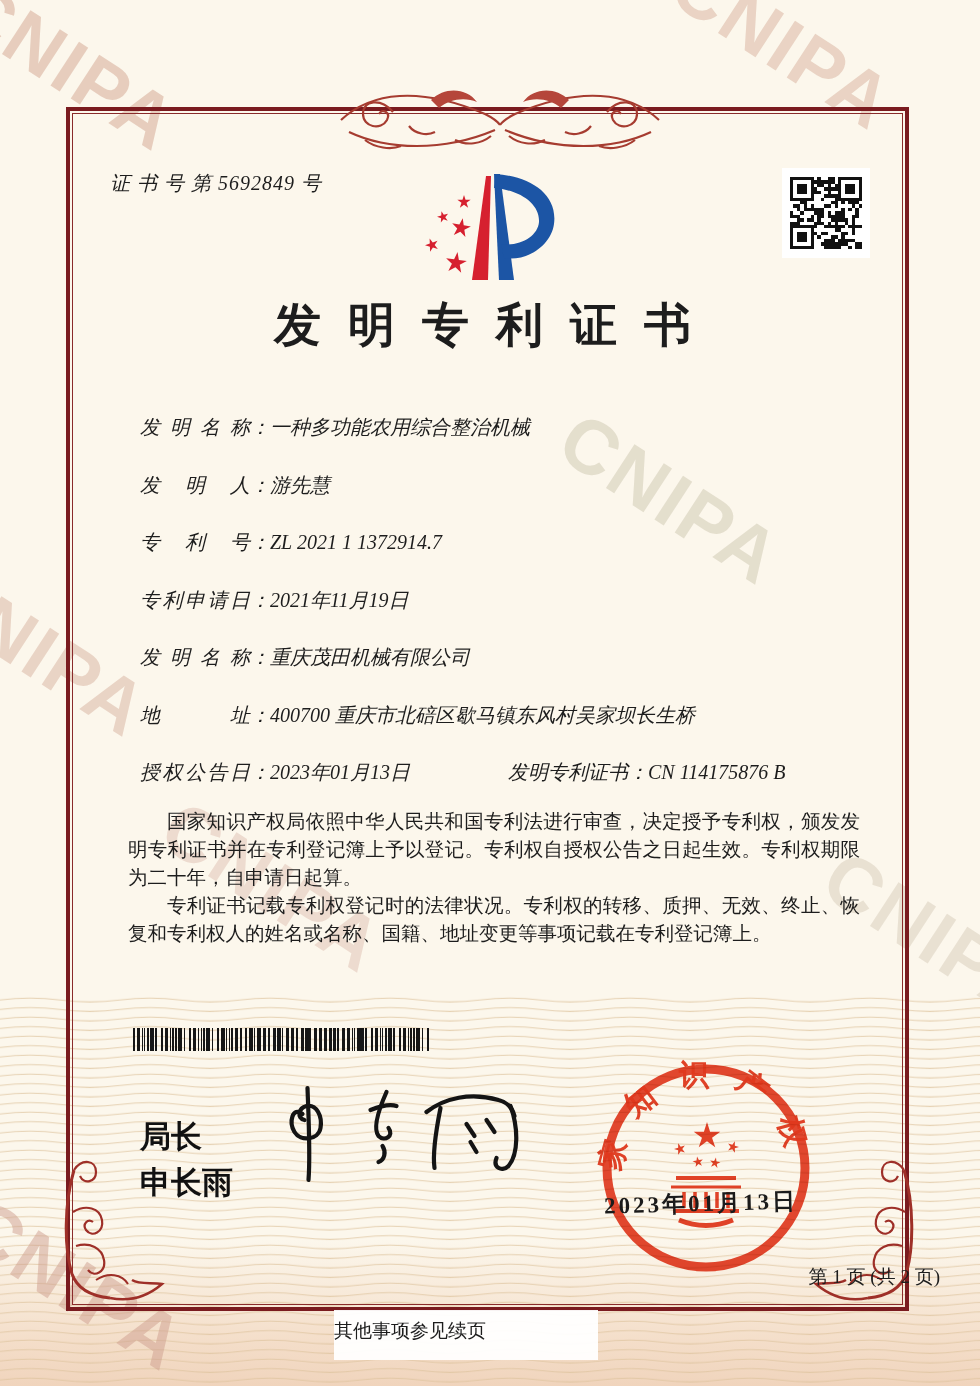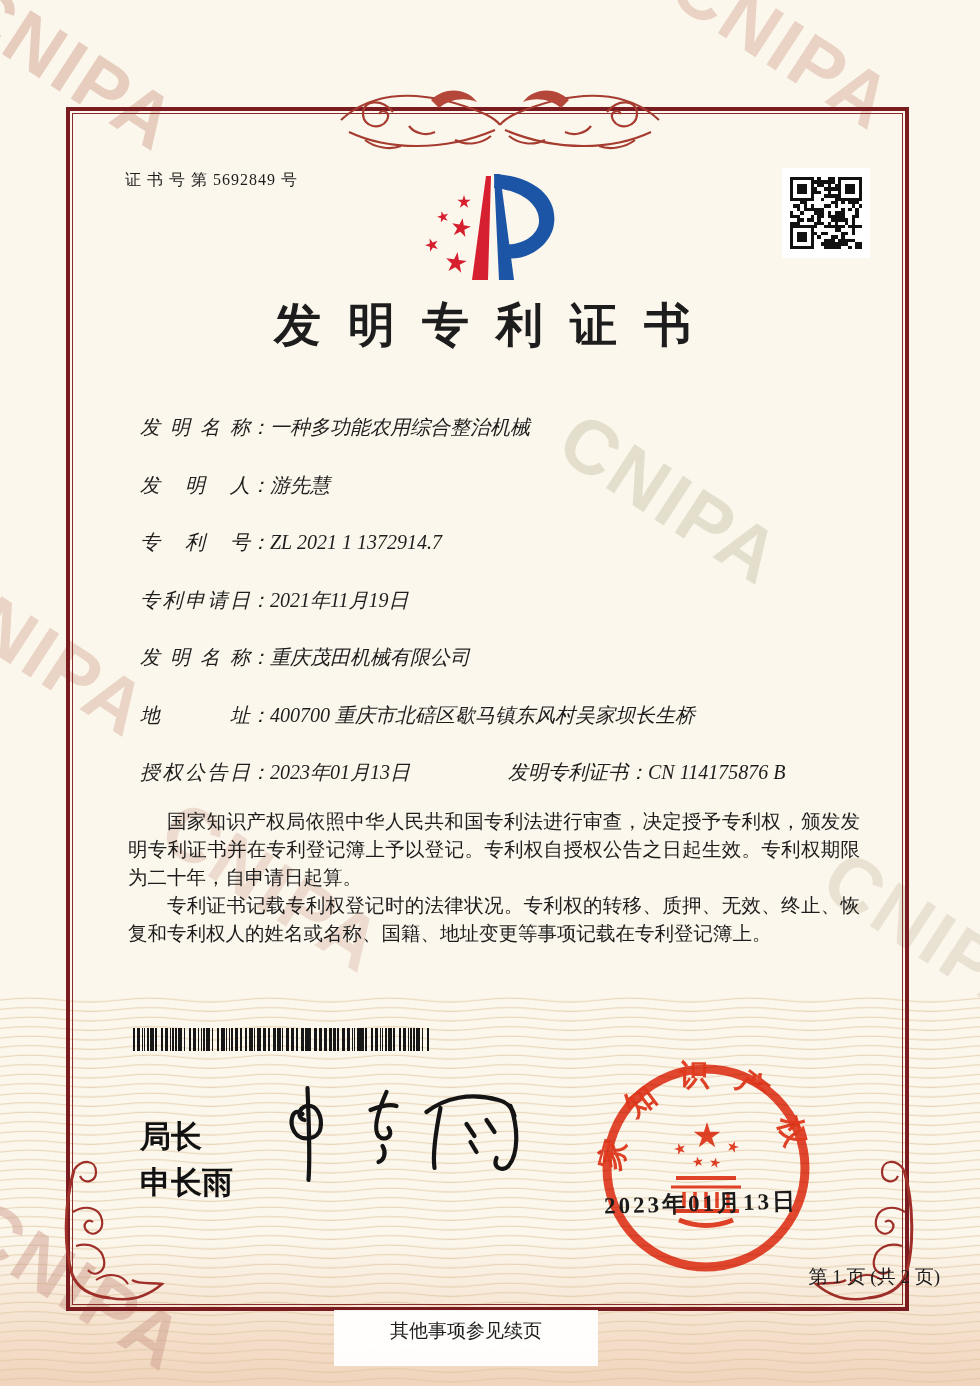--- a/index.html
+++ b/index.html
@@ -11,21 +11,21 @@
   
   .bottom-tint{position:absolute;left:0;top:1240px;width:980px;height:146px;z-index:1;
       background:linear-gradient(180deg,rgba(246,226,205,0) 0%,rgba(241,213,189,.75) 70%,rgba(238,206,180,.85) 100%);}
   .waves{position:absolute;left:0;top:995px;z-index:1;}
   
   .frame{position:absolute;left:66px;top:107px;width:835px;height:1196px;z-index:3;
          border:4px solid #7a1b1f;}
   .frame .inner{position:absolute;left:2px;top:2px;right:2px;bottom:2px;border:1.5px solid #8a2b2b;}
   .orn{position:absolute;z-index:4;}
   
-  .cert-no{position:absolute;left:125px;top:170px;font-size:16px;letter-spacing:1px;z-index:5;}
+  .cert-no{position:absolute;left:110px;top:170px;font-size:20px;letter-spacing:1px;z-index:5;font-style:italic;}
   .logo{position:absolute;left:402px;top:150px;z-index:5;}
   .qr-box{position:absolute;left:782px;top:168px;width:88px;height:90px;background:#fff;z-index:5;
           display:flex;align-items:center;justify-content:center;}
   .title{position:absolute;left:0;top:294px;width:966px;text-align:center;font-size:47px;
          font-weight:600;letter-spacing:27px;padding-left:26px;box-sizing:border-box;z-index:5;}
   
   .fields{position:absolute;left:140px;top:412px;width:730px;font-size:20px;z-index:5;font-style:italic;}
   .frow{position:relative;height:30px;line-height:30px;margin-bottom:27.5px;white-space:nowrap;}
   .flabel{display:inline-block;width:110px;text-align:justify;text-align-last:justify;
           -moz-text-align-last:justify;text-justify:inter-character;vertical-align:bottom;}
@@ -43,22 +43,22 @@
   
   .issuer{position:absolute;left:140px;top:1114px;font-family:"Liberation Sans",sans-serif;
           font-size:31px;font-weight:600;color:#111;line-height:46px;z-index:5;}
   .signature{position:absolute;left:272px;top:1076px;z-index:5;}
   
   .seal{position:absolute;left:594px;top:1056px;z-index:6;mix-blend-mode:multiply;}
   .seal-date{position:absolute;left:604px;top:1188px;font-size:23px;font-weight:700;letter-spacing:3px;
              color:#1b1b1b;transform:rotate(-1.5deg);z-index:7;}
   
   .page-footer{position:absolute;left:0;top:1264px;width:940px;text-align:right;font-size:19px;z-index:5;}
-  .note-strip{position:absolute;left:334px;top:1310px;width:264px;height:56px;line-height:42px;
-              background:rgba(255,255,255,.95);text-align:center;font-size:19px;z-index:5;}
+  .note-strip{position:absolute;left:334px;top:1310px;width:264px;height:50px;line-height:42px;
+              background:rgba(255,255,255,.95);font-size:19px;z-index:5;}
 </style>
 </head>
 <body>
 
 <div class="page">
 
   <svg width="0" height="0" style="position:absolute">
     <defs>
       <path id="star" d="M0,-1 L0.22,-0.31 L0.95,-0.31 L0.36,0.12 L0.59,0.81 L0,0.38 L-0.59,0.81 L-0.36,0.12 L-0.95,-0.31 L-0.22,-0.31 Z"></path>
       <g id="flr" fill="none" stroke="#9e2f28">

